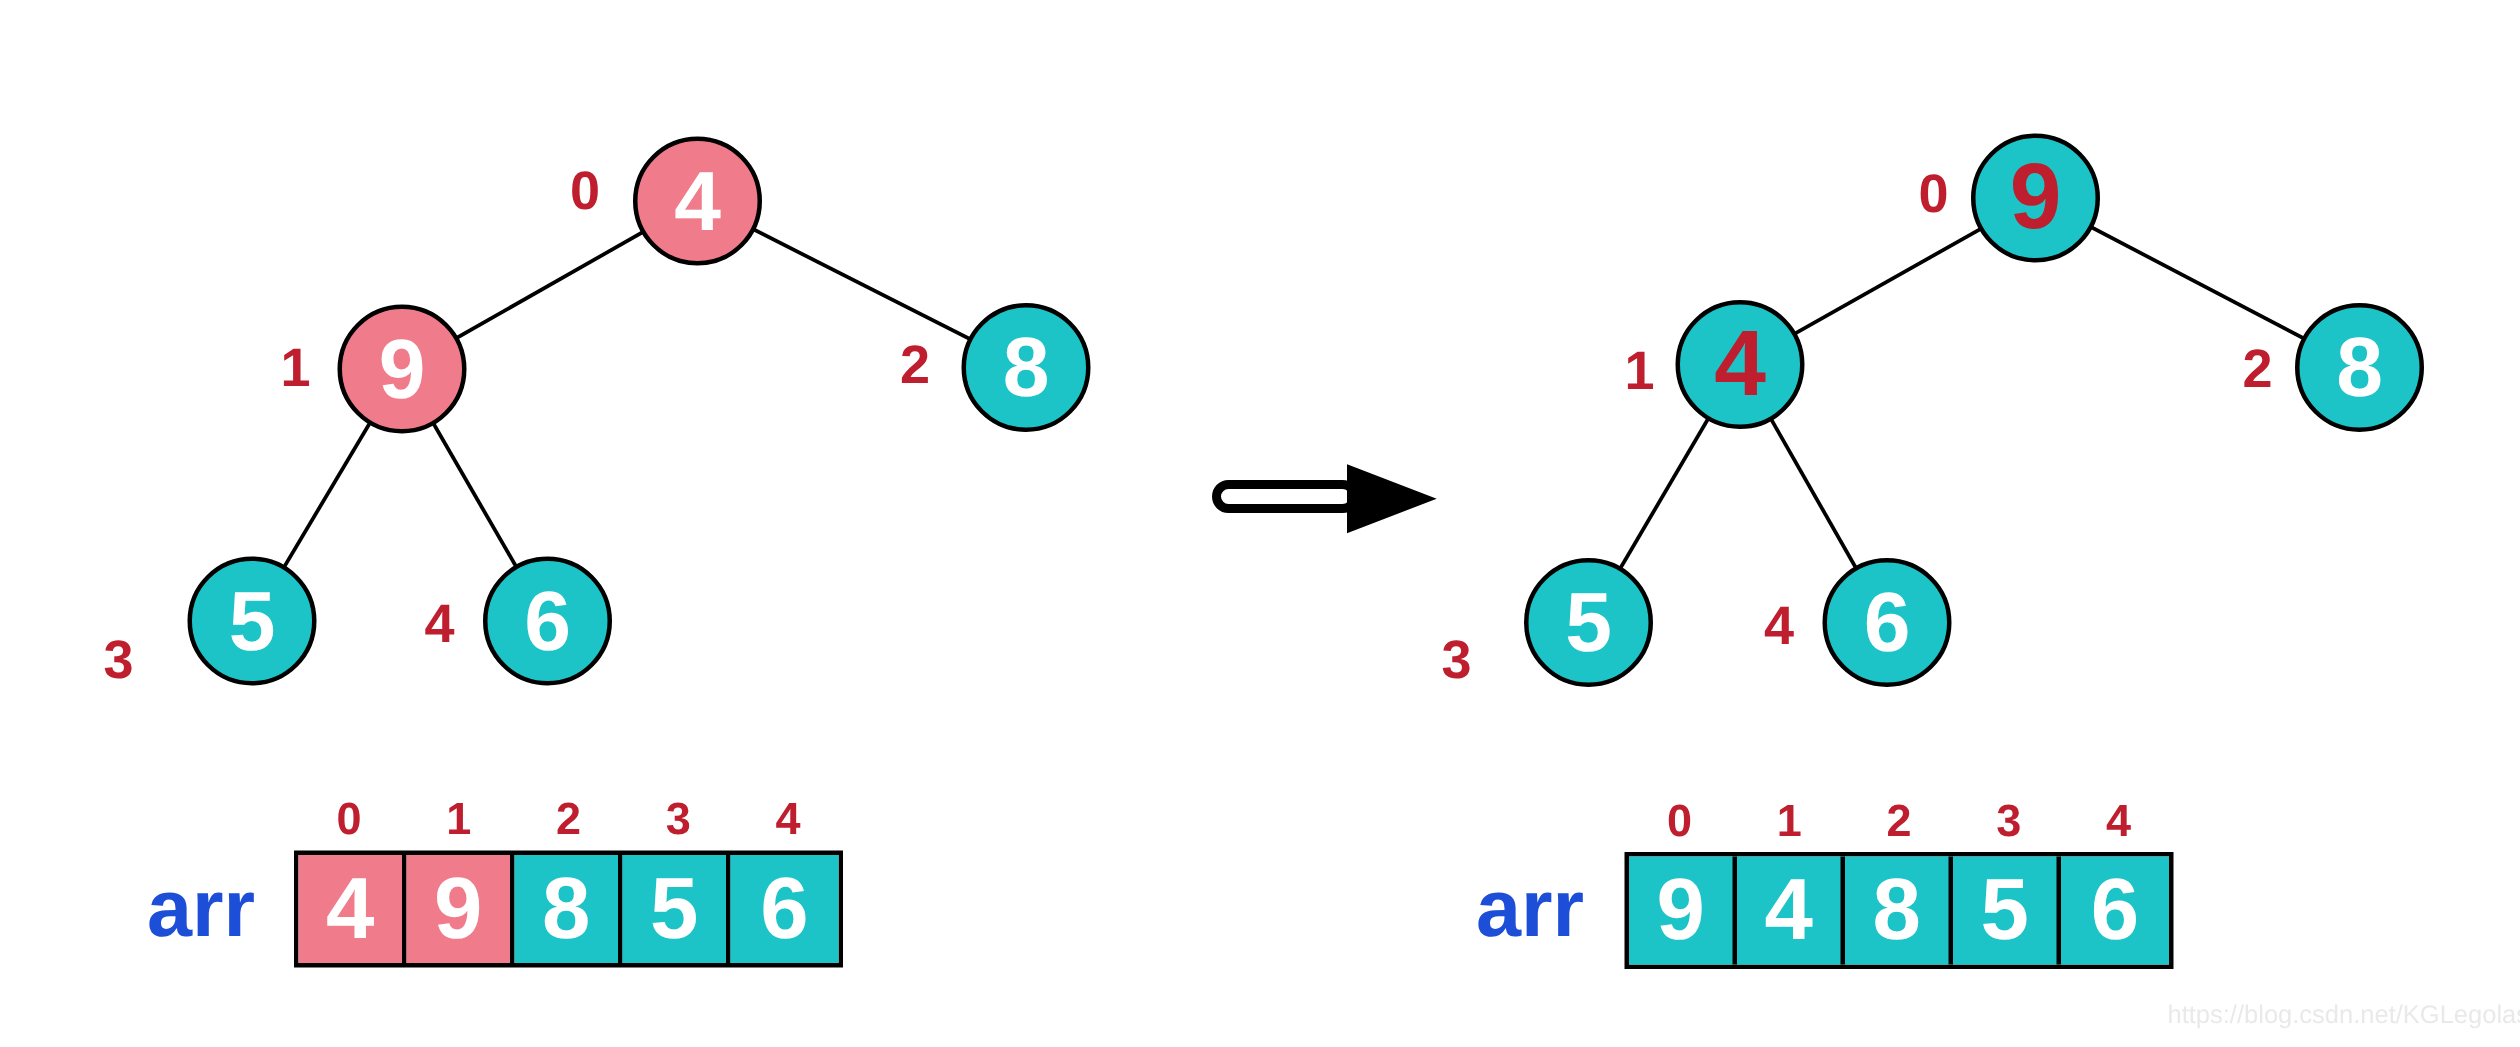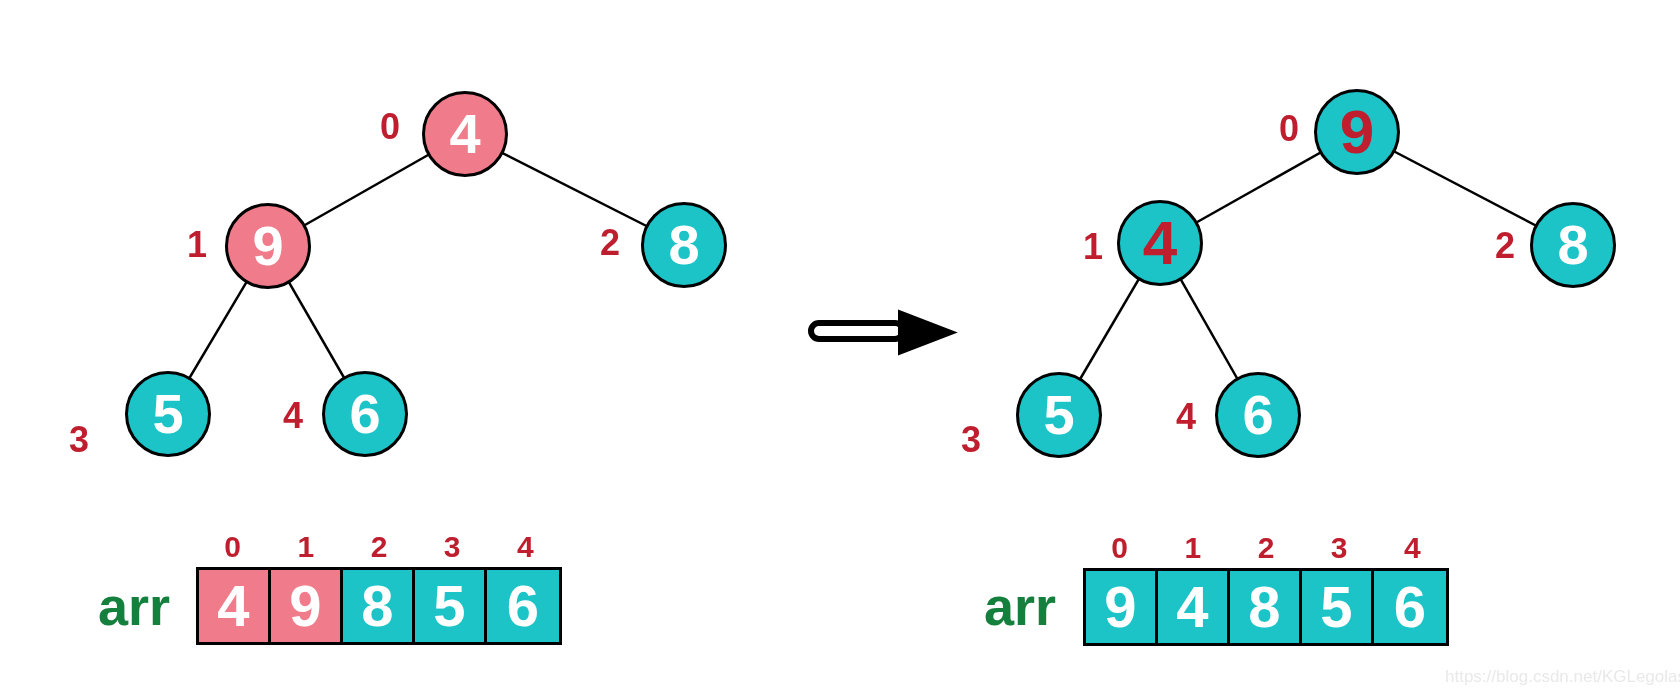--- a/index.html
+++ b/index.html
@@ -32,21 +32,21 @@
     font-weight:bold;font-size:58px;line-height:1;color:#fff;
   }
   .cell:last-child{border-right:none;}
   .idxrow{position:absolute;display:flex;width:366px;}
   .idxrow span{
     width:73.2px;text-align:center;font-weight:bold;font-size:30px;
     line-height:1;color:#be1e2d;
   }
   .arrname{
     position:absolute;transform:translate(-50%,-50%);
-    font-weight:bold;font-size:54px;line-height:1;color:#15803d;
+    font-weight:bold;font-size:54px;line-height:1;color:#1d4ed8;
   }
   .watermark{
     position:absolute;left:1445px;top:667px;font-size:17px;line-height:1.2;
     color:#e9e9e9;font-weight:normal;white-space:nowrap;
   }
 </style>
 </head>
 <body>
 
 <div class="canvas">

